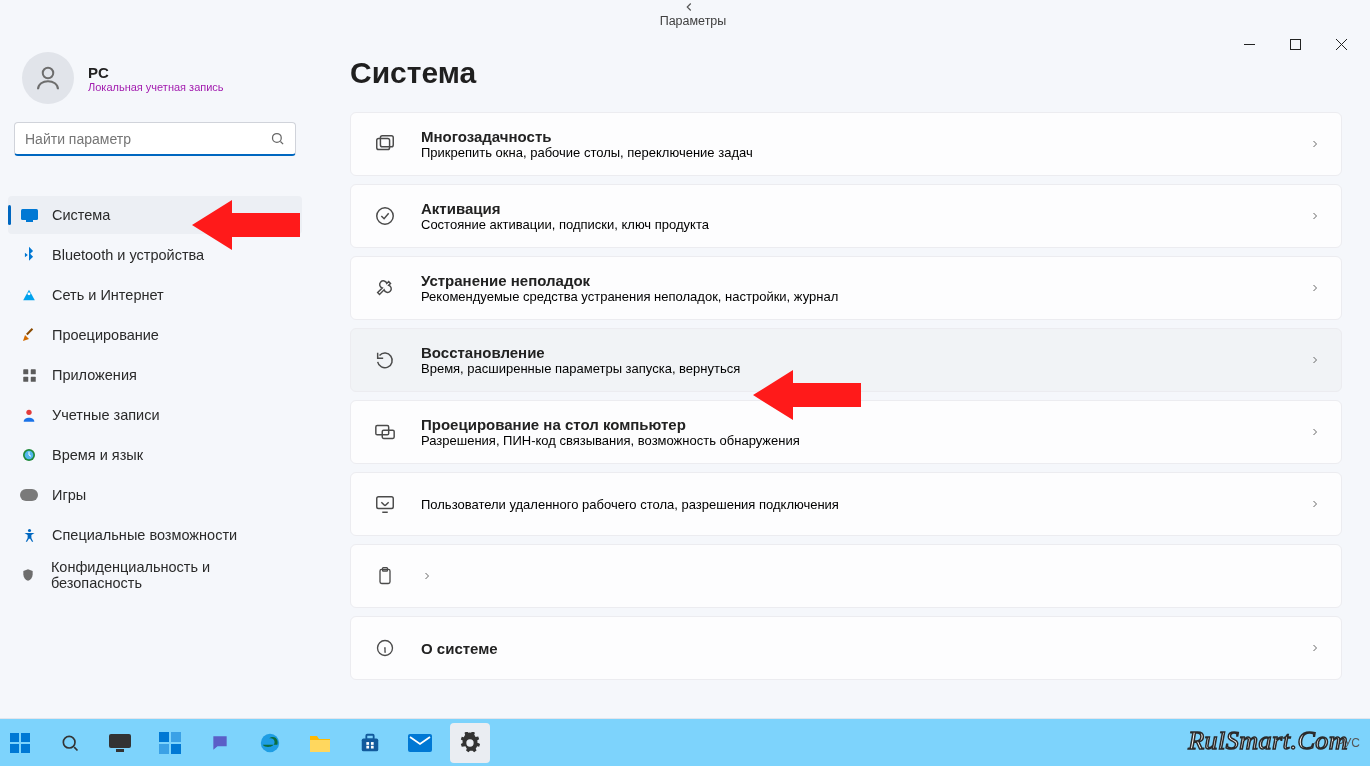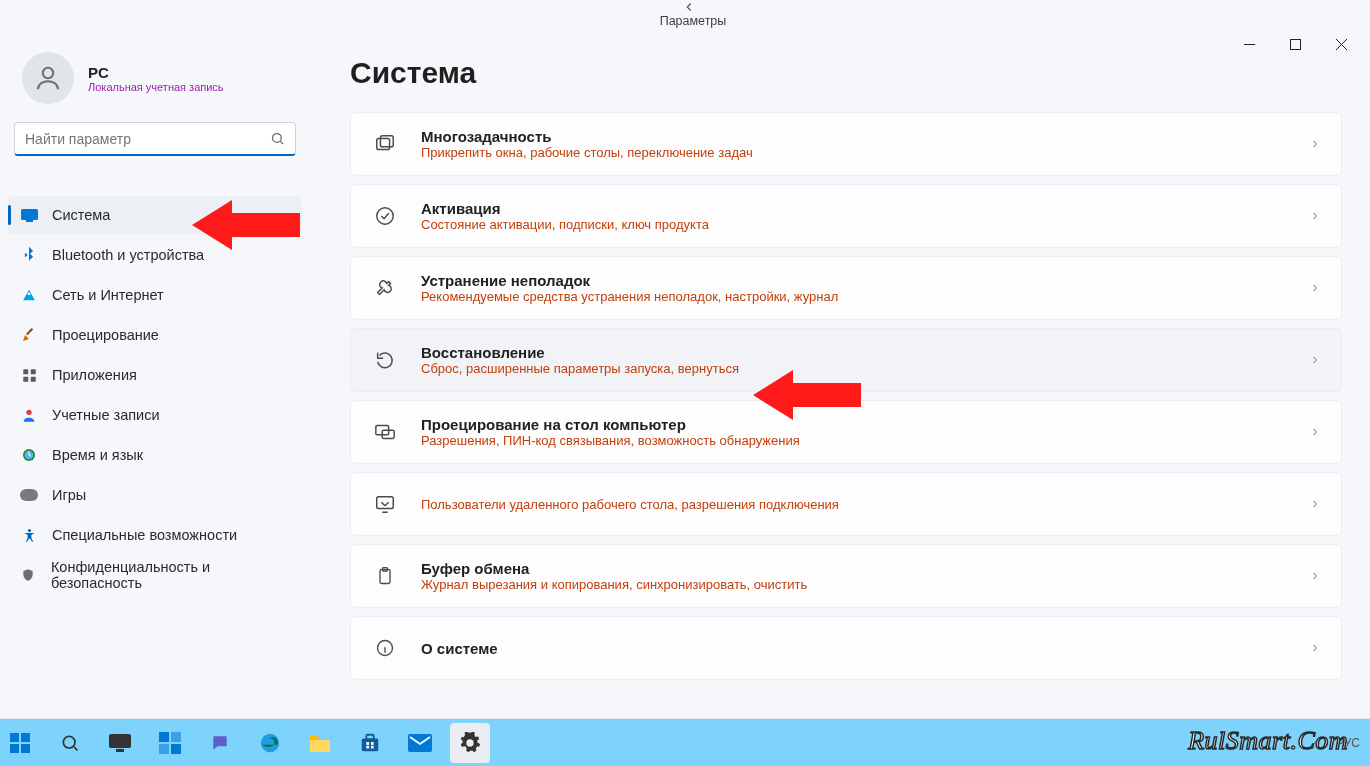--- a/index.html
+++ b/index.html
@@ -35,21 +35,21 @@
   .nav-item.active::before { content:""; position:absolute; left:0; top:9px; width:3px; height:20px; background:#0067c0; border-radius:2px;}
   .nav-icon { width:18px; height:18px; display:flex; align-items:center; justify-content:center; }
   .main { flex:1; padding: 10px 28px 0 40px; overflow:hidden;}
   .page-title { font-size:30px; font-weight:600; margin: 8px 0 22px 0; color:#1f1f1f;}
   .items { display:flex; flex-direction:column; gap:8px; }
   .row { background:#fdfdfe; border:1px solid #ececf0; border-radius:6px; display:flex; align-items:center; padding:12px 20px; gap:22px; min-height:64px;}
   .row.highlight { background:#f1f3f6; }
   .row-icon { width:28px; color:#4b4b4b; display:flex; align-items:center; justify-content:center;}
   .row-body { flex:1; }
   .row-title { font-size:15px; font-weight:600; color:#222;}
-  .row-sub { font-size:13px; color:#c2410c; }
+  .row-sub { font-size:13px; color:#000000; }
   .chev { color:#666; }
   .taskbar { position:absolute; bottom:0; left:0; right:0; height:48px; background:#7dd3fc; border-top:1px solid #e2e5ec; display:flex; align-items:center; justify-content:flex-start; gap:10px;}
   .tb-icon { width:40px; height:40px; display:flex; align-items:center; justify-content:center; border-radius:4px;}
   .tb-right { position:absolute; right:10px; display:flex; align-items:center; gap:14px; font-size:12px; color:#555;}
   .watermark { position:absolute; right:22px; bottom:10px; font-family: "Comic Sans MS", cursive; color:#fff; font-size:26px; -webkit-text-stroke:1.5px #2a2a2a; letter-spacing:0.5px;font-style:italic;}
   .arrow-red { position:absolute; pointer-events:none; }
   svg { display:block; }
 </style>
 </head>
 <body>
@@ -251,21 +251,21 @@
 
       <div class="row highlight">
         <div class="row-icon">
             <svg width="22" height="22" viewBox="0 0 24 24" fill="none" stroke="currentColor" stroke-width="1.6">
               <path d="M4 14a8 8 0 1 0 2-7"></path>
               <path d="M4 4v6h6"></path>
             </svg>
           </div>
         <div class="row-body">
             <div class="row-title">Восстановление</div>
-            <div class="row-sub">Сброс, расширенные параметры запуска, вернуться</div>
+            <div class="row-sub">Время, расширенные параметры запуска, вернуться</div>
           </div>
         <svg class="chev" width="12" height="12" viewBox="0 0 24 24" fill="none" stroke="currentColor" stroke-width="2">
             <path d="M9 6l6 6-6 6"></path>
           </svg>
       </div>
 
       <div class="row">
         <div class="row-icon">
             <svg width="22" height="22" viewBox="0 0 24 24" fill="none" stroke="currentColor" stroke-width="1.6">
               <rect x="2" y="5" width="14" height="10" rx="1.5"></rect>
@@ -296,24 +296,20 @@
             <path d="M9 6l6 6-6 6"></path>
           </svg>
       </div>
 
       <div class="row">
         <div class="row-icon">
             <svg width="20" height="22" viewBox="0 0 24 24" fill="none" stroke="currentColor" stroke-width="1.6">
               <rect x="6" y="4" width="12" height="17" rx="2"></rect>
               <rect x="9" y="2" width="6" height="4" rx="1"></rect>
             </svg>
-          </div>
-        <div class="row-body">
-            <div class="row-title">Буфер обмена</div>
-            <div class="row-sub">Журнал вырезания и копирования, синхронизировать, очистить</div>
           </div>
         <svg class="chev" width="12" height="12" viewBox="0 0 24 24" fill="none" stroke="currentColor" stroke-width="2">
             <path d="M9 6l6 6-6 6"></path>
           </svg>
       </div>
 
       <div class="row">
         <div class="row-icon">
             <svg width="20" height="20" viewBox="0 0 24 24" fill="none" stroke="currentColor" stroke-width="1.6">
               <circle cx="12" cy="12" r="9"></circle>

